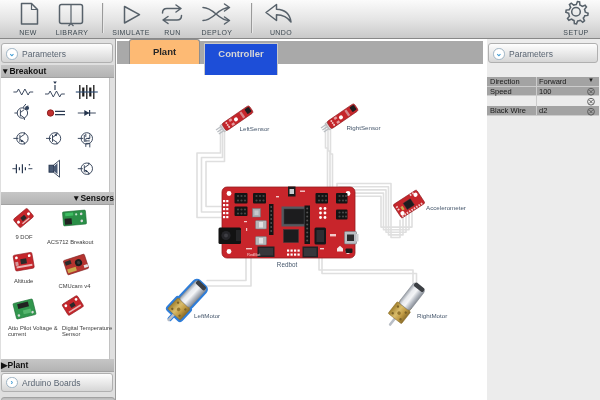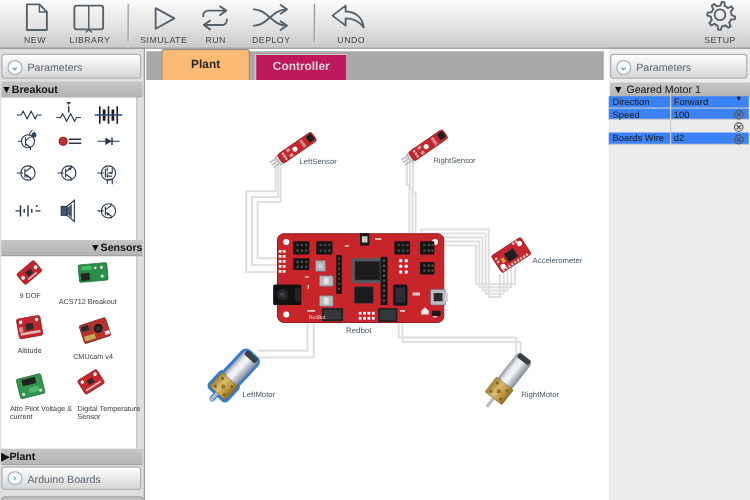--- a/index.html
+++ b/index.html
@@ -13,24 +13,24 @@
   #lpanel{left:0;top:38px;width:115px;height:362px;background:#dfdfdf;border-right:1px solid #9c9c9c;z-index:20;}
   .acchead{position:absolute;left:1px;width:112px;height:20px;background:linear-gradient(#fefefe,#d6d6d6);border:1px solid #b0b0b0;border-radius:3px;box-sizing:border-box;}
   .acchead .txt{position:absolute;left:20px;top:5px;font-size:8.5px;color:#5a6572;}
   .accicon{position:absolute;left:4px;top:4.5px;width:9.5px;height:9.5px;border:1px solid #9fb4c4;border-radius:50%;background:#fff;color:#3d9bd4;font-size:8px;line-height:9.5px;text-align:center;font-weight:bold;}
   .sechead{position:absolute;left:1px;width:113px;height:12px;background:linear-gradient(#c6c6c6,#b4b4b4);border-bottom:1px solid #a2a2a2;font-size:8.5px;font-weight:bold;color:#111;line-height:12px;}
   .secwhite{position:absolute;left:1px;width:113px;background:#fff;}
   .thlabel{position:absolute;font-size:5.8px;color:#3c3c3c;line-height:6.3px;}
   
   #tabbar{left:117px;top:41px;width:366px;height:23px;background:#a9a9a9;z-index:10;}
   #tabplant{left:129px;top:39px;width:71px;height:25px;background:#fdba74;border:1px solid #8e8e8e;border-bottom:none;border-radius:3px 3px 0 0;box-sizing:border-box;z-index:12;font-size:9.5px;font-weight:bold;color:#262626;text-align:center;line-height:24px;}
-  #tabctrl{left:204px;top:43px;width:74px;height:21px;background:#be185d;border:1px solid #c9c9c9;border-bottom:none;box-sizing:border-box;z-index:12;font-size:9.5px;font-weight:bold;color:#d6d6d6;text-align:center;line-height:20px;}
+  #tabctrl{left:204px;top:43px;width:74px;height:32px;background:#1d4ed8;border:1px solid #c9c9c9;border-bottom:none;box-sizing:border-box;z-index:12;font-size:9.5px;font-weight:bold;color:#d6d6d6;text-align:center;line-height:20px;}
   
   #rpanel{left:487px;top:38px;width:113px;height:362px;background:#ececec;z-index:20;}
-  .prow{position:absolute;left:0px;width:112px;height:9.7px;box-sizing:border-box;background:#3b82f6;border-bottom:1px solid #ccc;font-size:7.5px;color:#1a1a1a;}
+  .prow{position:absolute;left:0px;width:112px;height:9.7px;box-sizing:border-box;background:#a3a3a3;border-bottom:1px solid #ccc;font-size:7.5px;color:#1a1a1a;}
   canvas,svg{display:block;}
 </style>
 </head>
 <body>
 
 <div id="toolbar" class="abs"></div>
 
 <svg class="abs" style="left:0;top:0;z-index:31;" width="600" height="38" viewBox="0 0 600 38" fill="none" stroke="#57616a" stroke-width="1.5">
 
   <path d="M21.5 3.5 h10 l6 6 v14.5 h-16 z" stroke-linejoin="round"></path>
@@ -543,36 +543,35 @@
   <text x="417" y="317.5" font-family="Liberation Sans,sans-serif" font-size="6.2" fill="#45566b">RightMotor</text>
 </svg>
 
 <div id="rpanel" class="abs">
 
   <div class="acchead" style="top:4.5px;width:110px;">
       <span class="accicon">⌄</span>
       <span class="txt">Parameters</span>
     </div>
 
-  <div class="sechead" style="top:28px;width:112px;height:11px;line-height:11px;font-weight:normal;font-size:8.5px;">&nbsp;▼ Geared Motor 1</div>
 
   <div class="prow" style="top:39px;line-height:9px;">
       <span style="position:absolute;left:3px;">Direction</span>
       <span style="position:absolute;left:52px;">Forward</span>
       <span style="position:absolute;left:101px;top:-1px;font-size:6px;">▼</span>
     </div>
 
   <div class="prow" style="top:48.7px;line-height:9px;text-align:center;">
       <span style="position:absolute;left:3px;">Speed</span>
       <span style="position:absolute;left:52px;">100</span>
     </div>
 
 
   <div class="prow" style="top:68.1px;line-height:9px;">
-      <span style="position:absolute;left:3px;">Boards Wire</span>
+      <span style="position:absolute;left:3px;">Black Wire</span>
       <span style="position:absolute;left:52px;">d2</span>
     </div>
 
   <div class="abs" style="left:49px;top:39px;width:1px;height:39px;background:#ccc;"></div>
 
   <svg class="abs" style="left:98px;top:48.5px;" width="12" height="30" viewBox="0 0 12 30" fill="none" stroke="#555" stroke-width="0.9">
     <circle cx="6" cy="4.7" r="3.4"></circle>
       <path d="M4.3 3 l3.4 3.4 M7.7 3 l-3.4 3.4"></path>
     <circle cx="6" cy="14.7" r="3.4"></circle>
       <path d="M4.3 13 l3.4 3.4 M7.7 13 l-3.4 3.4"></path>

